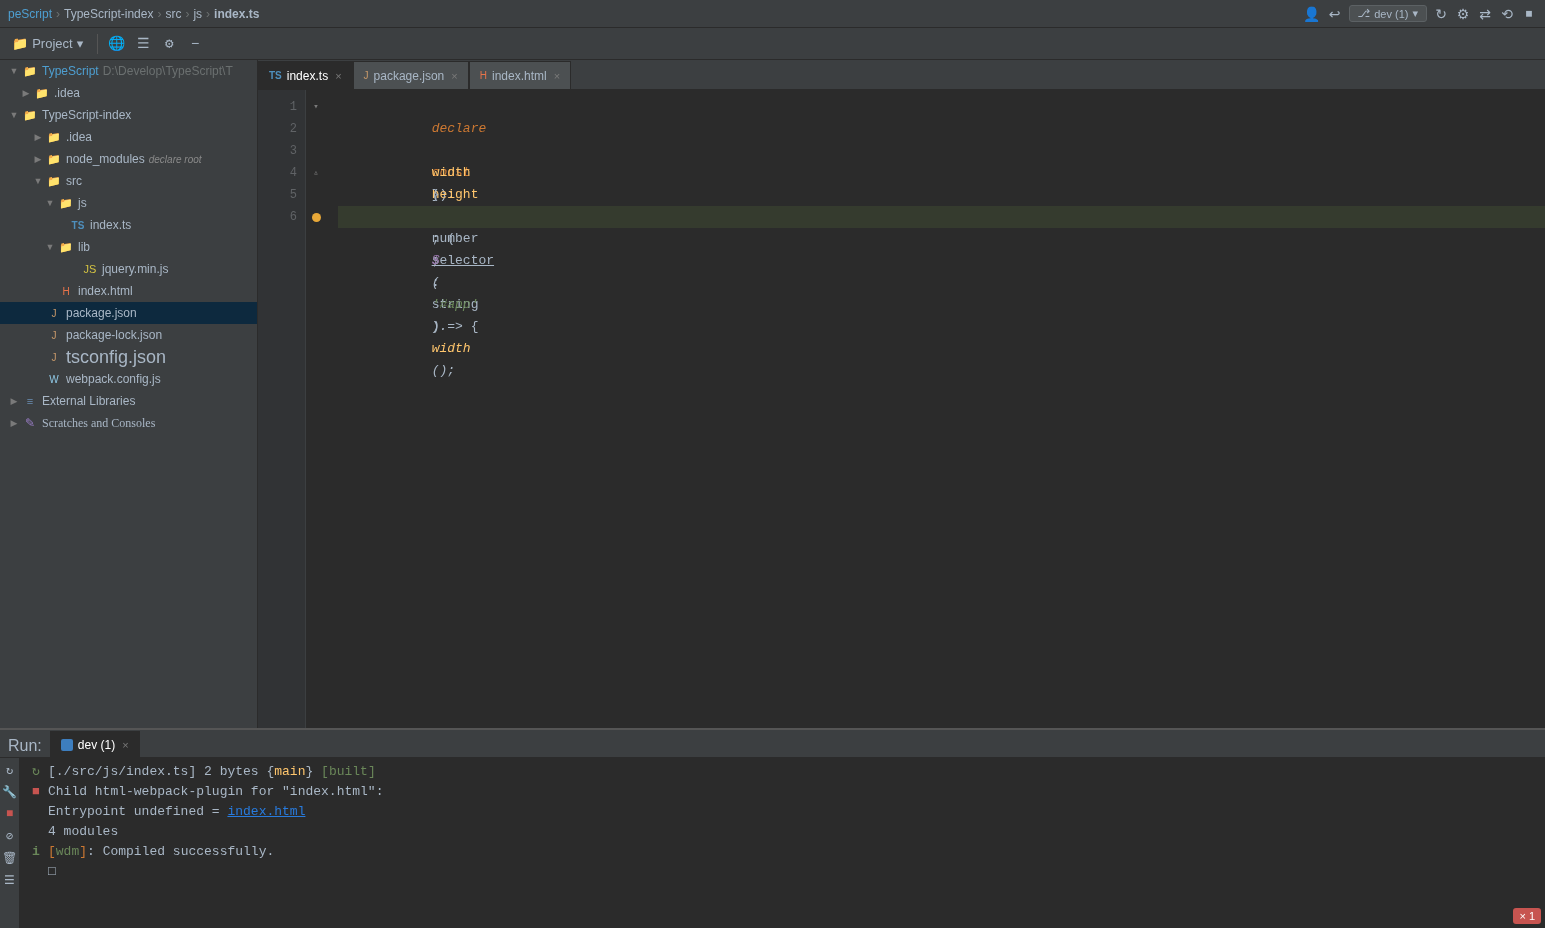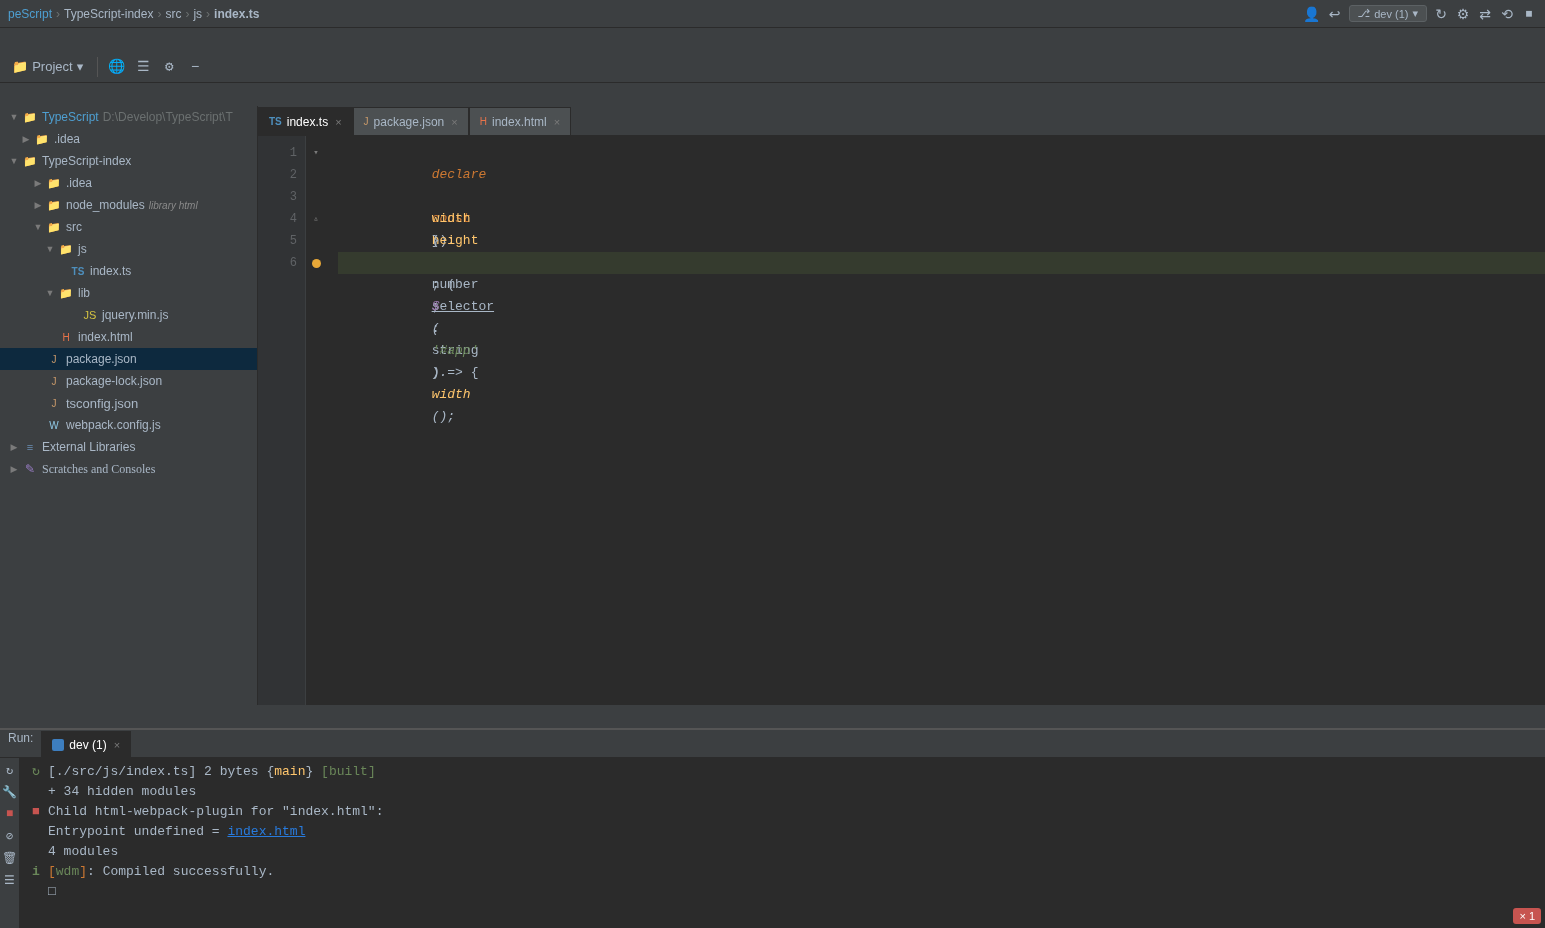--- a/index.html
+++ b/index.html
@@ -11,21 +11,20 @@
       overflow: hidden;
       height: 928px;
       width: 1545px;
     }
     .app-container {
       display: flex;
       flex-direction: column;
       height: 928px;
       width: 1545px;
       background: #3c3f41;
-      gap: 23px;
     }
     
     .title-bar {
       display: flex;
       align-items: center;
       background: #3c3f41;
       height: 28px;
       padding: 0 8px;
       border-bottom: 1px solid #2b2b2b;
       font-size: 12px;
@@ -470,21 +469,21 @@
       <div class="tree-item tree-indent-3">
         <span class="arrow closed"></span>
         <span class="file-icon icon-folder">📁</span>
         <span style="font-family:Arial,sans-serif;font-size:12px;">.idea</span>
       </div>
 
       <div class="tree-item tree-indent-3">
         <span class="arrow closed"></span>
         <span class="file-icon" style="color:#e8c17a;">📁</span>
         <span style="font-family:Arial,sans-serif;font-size:12px;">node_modules</span>
-        <span class="library-root-badge">library html</span>
+        <span class="library-root-badge">declare root</span>
       </div>
 
       <div class="tree-item tree-indent-3">
         <span class="arrow open"></span>
         <span class="file-icon icon-folder">📁</span>
         <span style="font-family:Arial,sans-serif;font-size:12px;">src</span>
       </div>
 
       <div class="tree-item tree-indent-4">
         <span class="arrow open"></span>
@@ -524,21 +523,21 @@
 
       <div class="tree-item tree-indent-3">
         <span class="arrow empty"></span>
         <span class="file-icon" style="color:#cb9b6b;font-size:10px;font-family:Arial,sans-serif;">J</span>
         <span style="font-family:Arial,sans-serif;font-size:12px;">package-lock.json</span>
       </div>
 
       <div class="tree-item tree-indent-3">
         <span class="arrow empty"></span>
         <span class="file-icon" style="color:#cb9b6b;font-size:10px;font-family:Arial,sans-serif;">J</span>
-        <span style="font-family:Arial,sans-serif;font-size:13px;">tsconfig.json</span>
+        <span style="font-family:Arial,sans-serif;font-size:18px;">tsconfig.json</span>
       </div>
 
       <div class="tree-item tree-indent-3">
         <span class="arrow empty"></span>
         <span class="file-icon" style="color:#8fc8e5;font-size:10px;font-family:Arial,sans-serif;">W</span>
         <span style="font-family:Arial,sans-serif;font-size:12px;">webpack.config.js</span>
       </div>
 
       <div class="tree-item tree-indent-1">
         <span class="arrow closed"></span>
@@ -651,21 +650,21 @@
           </div>
         </div>
       </div>
 
     </div>
   </div>
 
   <div class="bottom-panel">
 
     <div class="bottom-tabs">
-      <div style="display:flex;align-items:flex-start;padding:2px 8px;height:28px;font-family:Arial,sans-serif;font-size:12px;color:#a9b7c6;">
+      <div style="display:flex;align-items:flex-end;padding:2px 8px;height:28px;font-family:Arial,sans-serif;font-size:16px;color:#a9b7c6;">
         <span>Run:</span>
       </div>
       <div class="bottom-tab active">
         <span style="width:12px;height:12px;background:#3d7ebf;display:inline-block;border-radius:2px;"></span>
         <span>dev (1)</span>
         <span class="tab-close">×</span>
       </div>
     </div>
 
     <div class="bottom-run-container">
@@ -681,26 +680,20 @@
 
       <div class="bottom-content">
 
         <div class="run-line">
           <div class="run-icon" style="color:#6a8759;">↻</div>
           <div class="run-text">
             <span>[./src/js/index.ts] 2 bytes {</span><span class="orange">main</span><span>} </span><span class="green">[built]</span>
           </div>
         </div>
 
-        <div class="run-line">
-          <div class="run-icon"></div>
-          <div class="run-text">
-            <span>    + 34 hidden modules</span>
-          </div>
-        </div>
 
         <div class="run-line">
           <div class="run-icon" style="color:#c75450;">■</div>
           <div class="run-text">
             <span>Child html-webpack-plugin for "index.html":</span>
           </div>
         </div>
 
 
         <div class="run-line">

